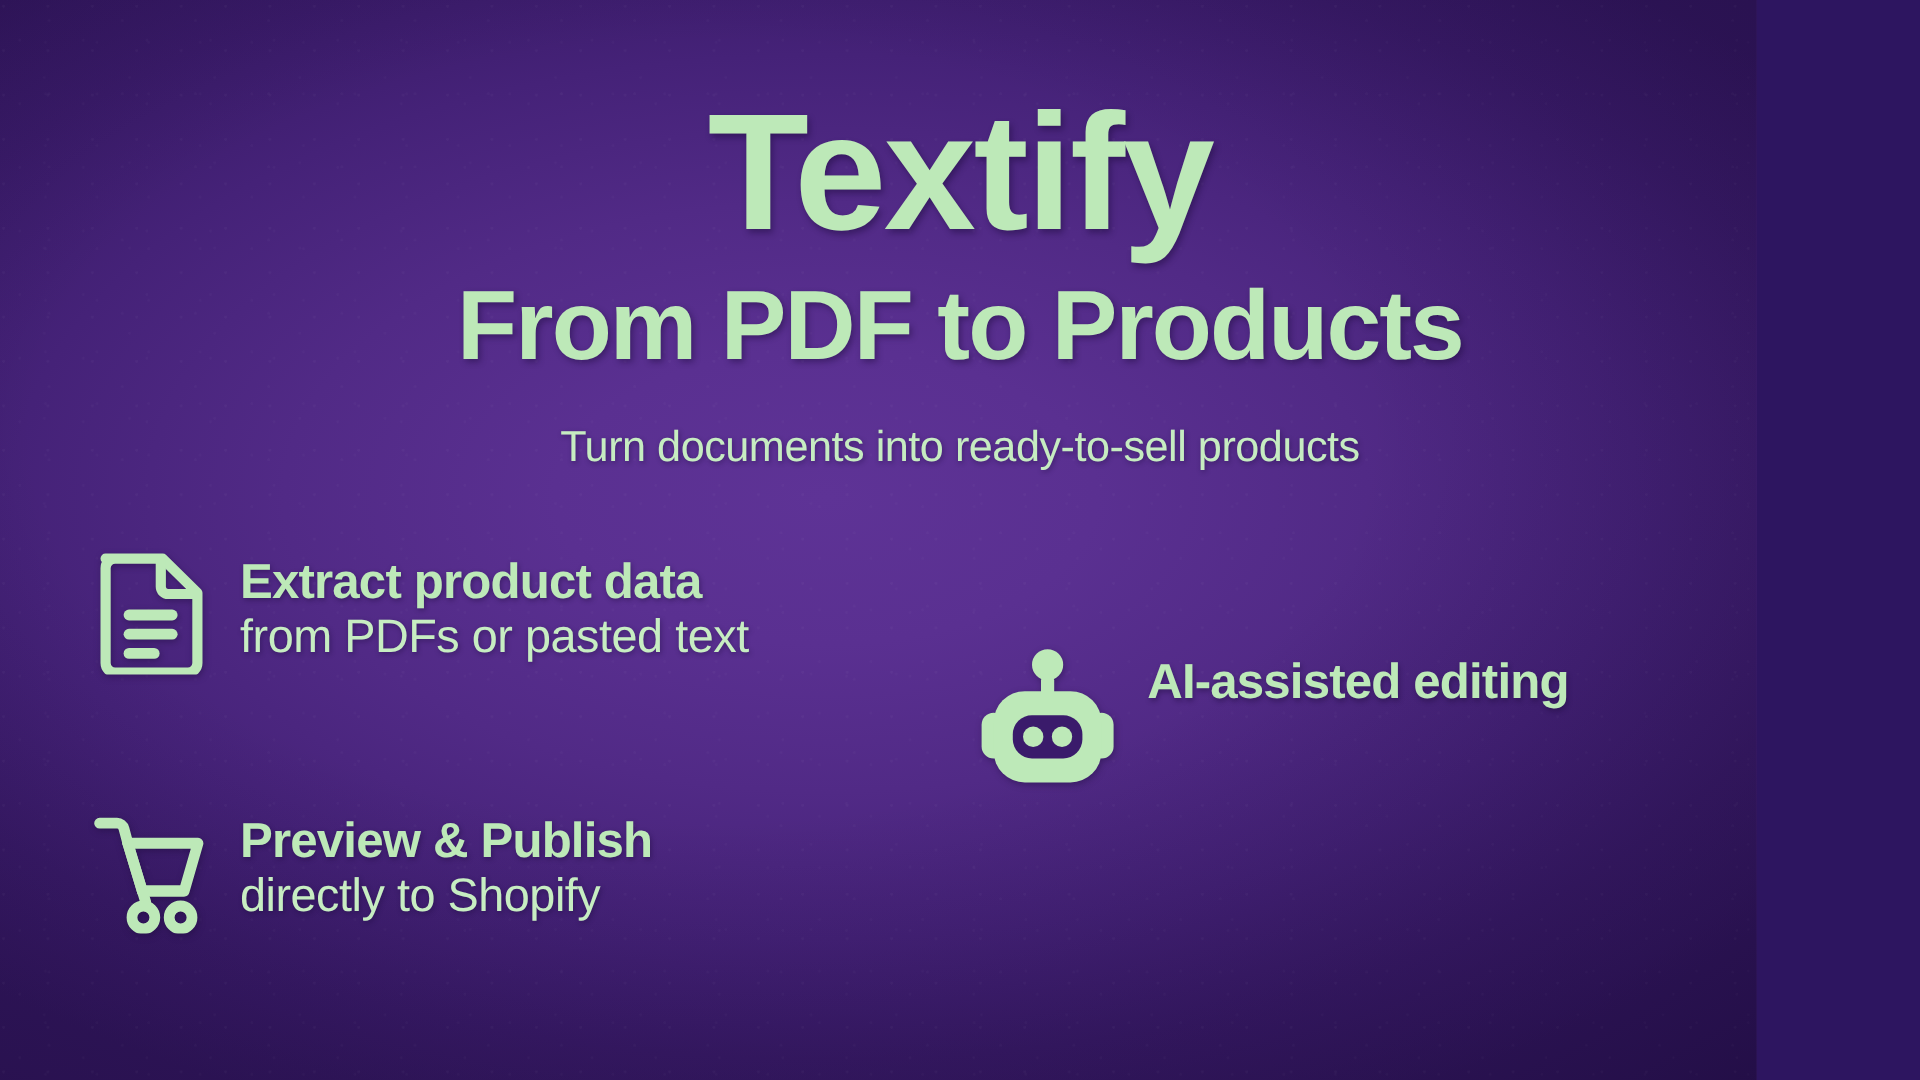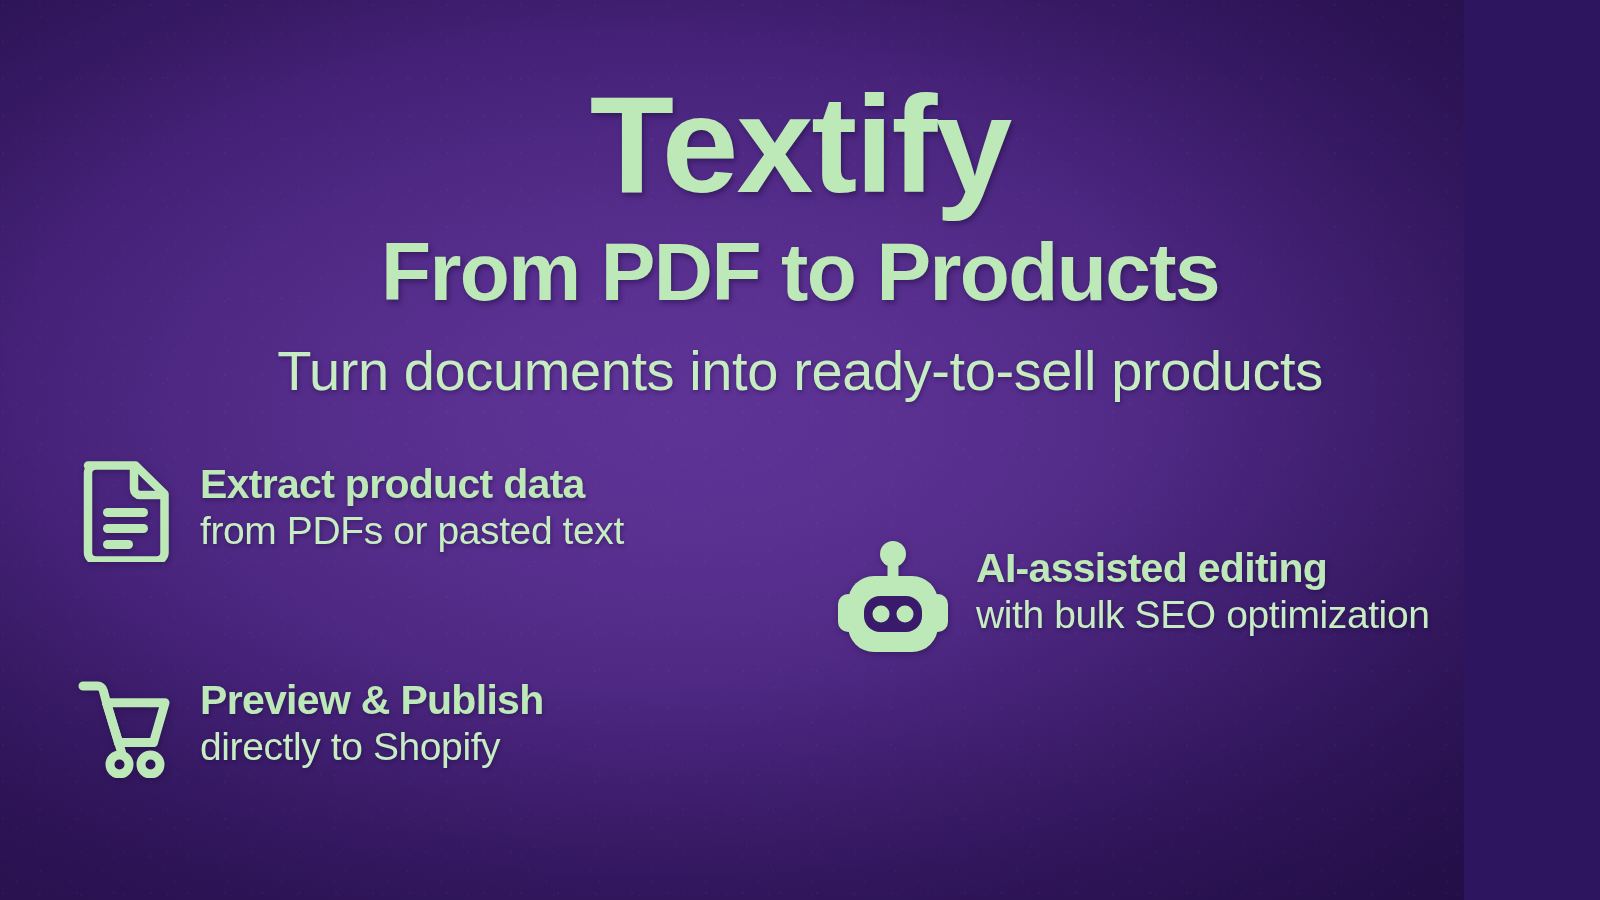--- a/index.html
+++ b/index.html
@@ -84,41 +84,41 @@
     font-size: 82px;
     line-height: 1.04;
     font-weight: 700;
     letter-spacing: -1.6px;
     color: #bde9b8;
     text-shadow: 2px 3px 5px rgba(24,8,52,0.42);
     text-align: center;
   }
 
   #subtagline {
-    margin: 4px;
+    margin: 16px;
     padding-top: 22px;
-    font-size: 56px;
+    font-size: 36px;
     line-height: 1.1;
     font-weight: 400;
     letter-spacing: -0.4px;
     color: #c6ecc1;
     text-shadow: 1px 2px 4px rgba(24,8,52,0.38);
   }
 
   
   .feature {
     position: absolute;
     display: flex;
     align-items: flex-start;
     gap: 26px;
   }
 
   #feature-extract  { left: 76px;  top: 456px; }
   #feature-publish  { left: 76px;  top: 672px; }
-  #feature-ai       { left: 836px; top: 538px; }
+  #feature-ai       { left: 816px; top: 538px; }
 
   .feature-icon {
     flex: 0 0 auto;
     display: block;
     filter: drop-shadow(1px 2px 3px rgba(24,8,52,0.40));
   }
 
   .feature-text {
     display: flex;
     flex-direction: column;
@@ -209,17 +209,16 @@
         <rect x="12" y="38" width="90" height="76" rx="26" fill="#bde9b8"></rect>
 
         <rect x="28" y="58" width="58" height="36" rx="16" fill="#3a1b6b"></rect>
 
         <circle cx="45" cy="76" r="8.5" fill="#bde9b8"></circle>
         <circle cx="69" cy="76" r="8.5" fill="#bde9b8"></circle>
       </svg>
     </span>
     <span class="feature-text">
       <span class="feature-title">AI-assisted editing</span>
-      <span class="feature-sub">with bulk SEO optimization</span>
     </span>
   </div>
 
 </div>
 
 </body></html>

